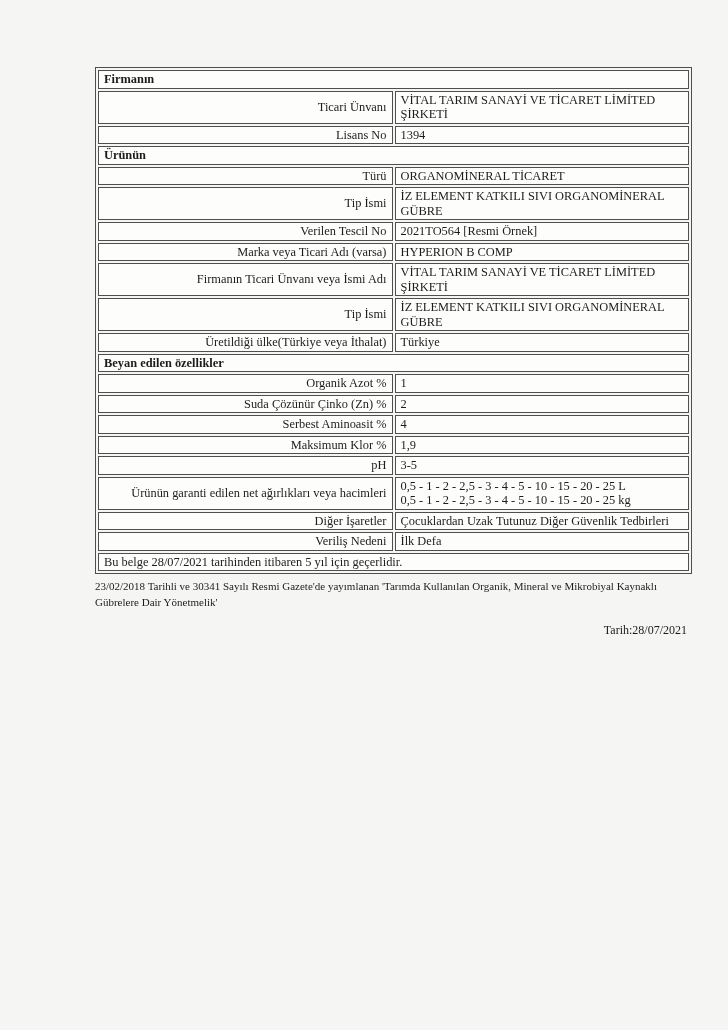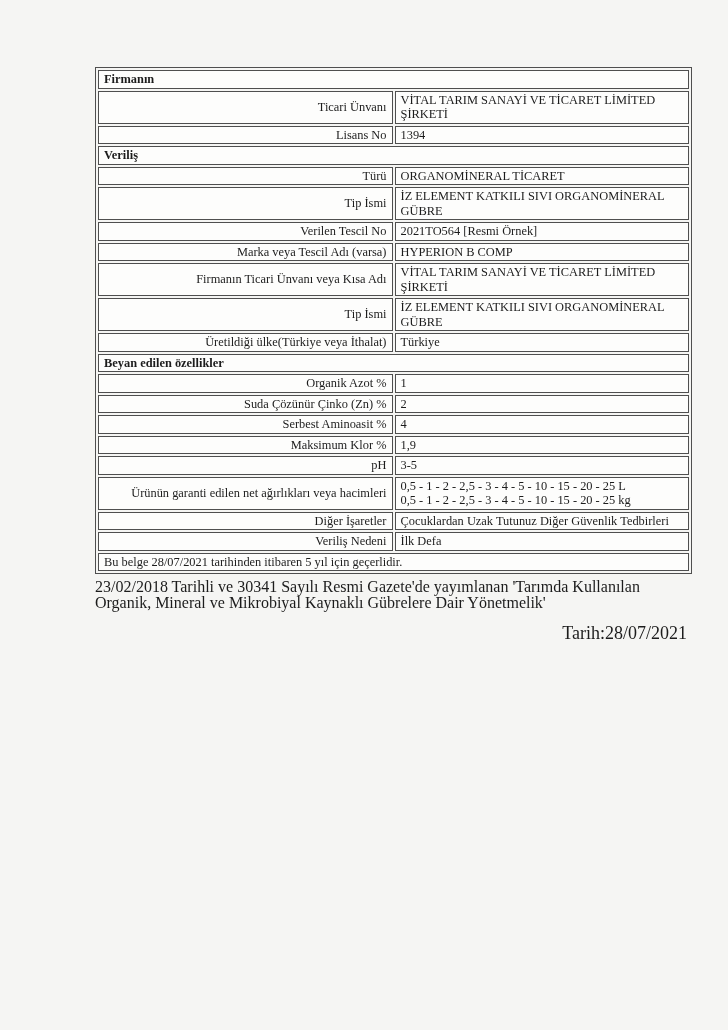--- a/index.html
+++ b/index.html
@@ -31,28 +31,28 @@
     white-space:pre-line;
     overflow:hidden;
   }
   td.label-cell{width:203px;text-align:right;}
   td.section-cell{font-weight:bold;}
   td.note-cell{}
 
   .reg-text{
     margin:5px 0 8px 0;
     width:597px;
-    font-size:16px;
+    font-size:11px;
     line-height:15.5px;
   }
   .date-line{
     margin:13px 0 0 0;
     width:592px;
     text-align:right;
-    font-size:18px;
+    font-size:12px;
   }
 </style>
 </head>
 <body>
 
 <div class="sheet">
   <div class="content">
     <table class="reg-table">
       <tbody>
           <tr>
@@ -60,40 +60,40 @@
           </tr>
           <tr>
             <td class="label-cell">Ticari Ünvanı</td>
             <td class="value-cell">VİTAL TARIM SANAYİ VE TİCARET LİMİTED ŞİRKETİ</td>
           </tr>
           <tr>
             <td class="label-cell">Lisans No</td>
             <td class="value-cell">1394</td>
           </tr>
           <tr>
-            <td colspan="2" class="section-cell">Veriliş</td>
+            <td colspan="2" class="section-cell">Ürünün</td>
           </tr>
           <tr>
             <td class="label-cell">Türü</td>
             <td class="value-cell">ORGANOMİNERAL TİCARET</td>
           </tr>
           <tr>
             <td class="label-cell">Tip İsmi</td>
             <td class="value-cell">İZ ELEMENT KATKILI SIVI ORGANOMİNERAL GÜBRE</td>
           </tr>
           <tr>
             <td class="label-cell">Verilen Tescil No</td>
             <td class="value-cell">2021TO564 [Resmi Örnek]</td>
           </tr>
           <tr>
-            <td class="label-cell">Marka veya Tescil Adı (varsa)</td>
+            <td class="label-cell">Marka veya Ticari Adı (varsa)</td>
             <td class="value-cell">HYPERION B COMP</td>
           </tr>
           <tr>
-            <td class="label-cell">Firmanın Ticari Ünvanı veya Kısa Adı</td>
+            <td class="label-cell">Firmanın Ticari Ünvanı veya İsmi Adı</td>
             <td class="value-cell">VİTAL TARIM SANAYİ VE TİCARET LİMİTED ŞİRKETİ</td>
           </tr>
           <tr>
             <td class="label-cell">Tip İsmi</td>
             <td class="value-cell">İZ ELEMENT KATKILI SIVI ORGANOMİNERAL GÜBRE</td>
           </tr>
           <tr>
             <td class="label-cell">Üretildiği ülke(Türkiye veya İthalat)</td>
             <td class="value-cell">Türkiye</td>
           </tr>

